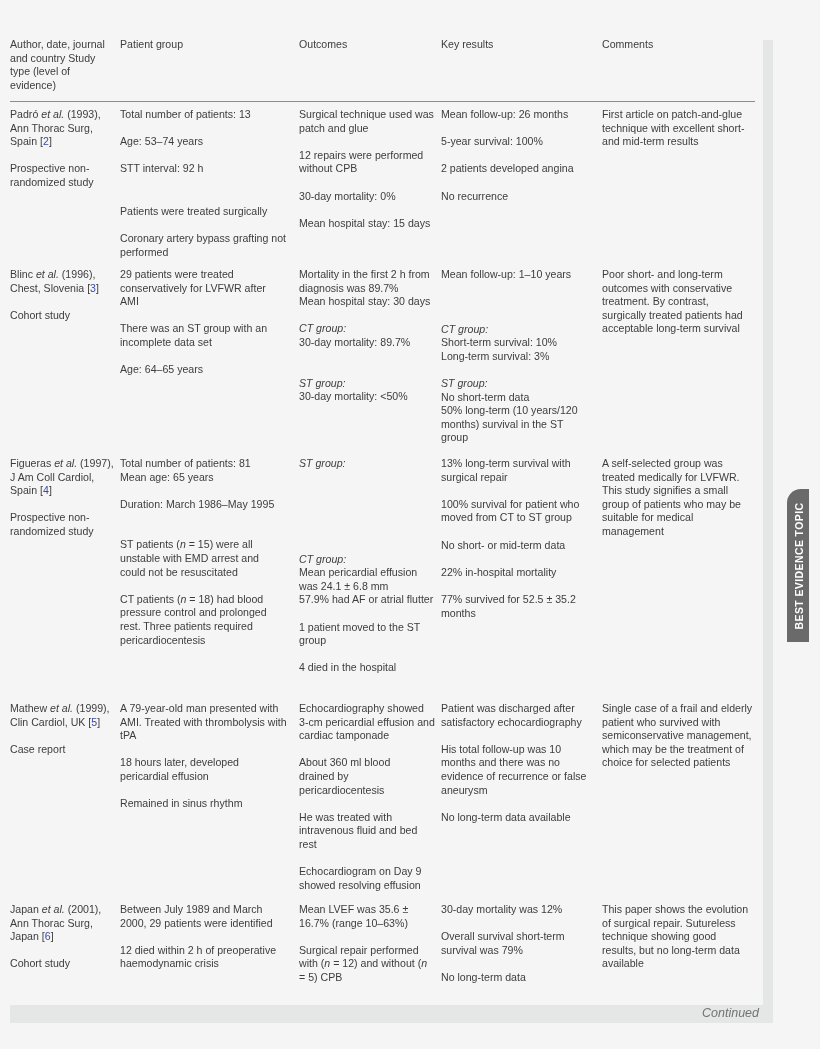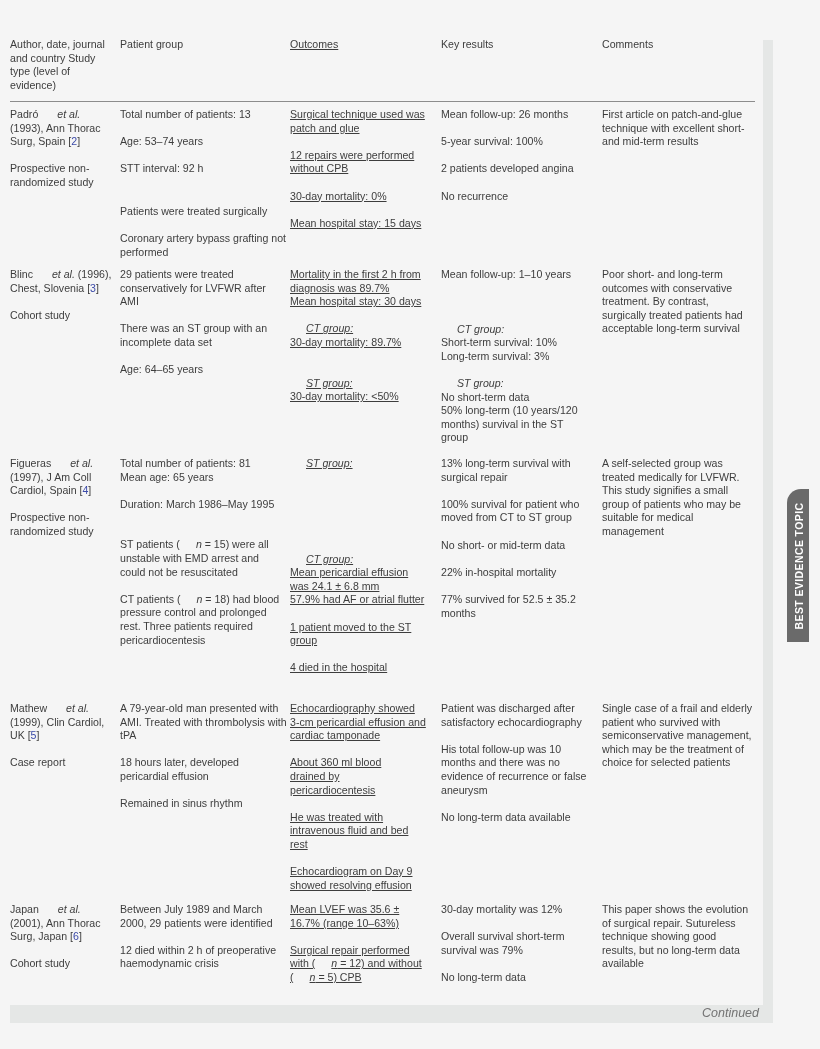--- a/index.html
+++ b/index.html
@@ -34,27 +34,27 @@
   }
   .rule {
     position: absolute; left: 10px; top: 101px; width: 745px; height: 1px;
     background: #8c8c8c;
   }
   .cell {
     position: absolute; font-size: 10.6px; line-height: 13.6px;
   }
   .c1 { left: 10px; width: 104px; }
   .c2 { left: 120px; width: 172px; }
-  .c3 { left: 290px; width: 136px; text-decoration: underline; }
+  .c3 { left: 299px; width: 136px; }
   .c4 { left: 441px; width: 156px; }
   .c5 { left: 602px; width: 156px; }
   .hdr { top: 38px; }
   .p { margin: 0 0 13.6px 0; }
   .p:last-child { margin-bottom: 0; }
-  .it { font-style: italic; margin-left: 16px; }
+  .it { font-style: italic; }
   .ref { color: #3b4aa8; }
   .row { position: absolute; left: 0; width: 760px; }
 </style>
 </head>
 <body>
 
 <div class="page">
 
   <div class="vbar"></div>
 

